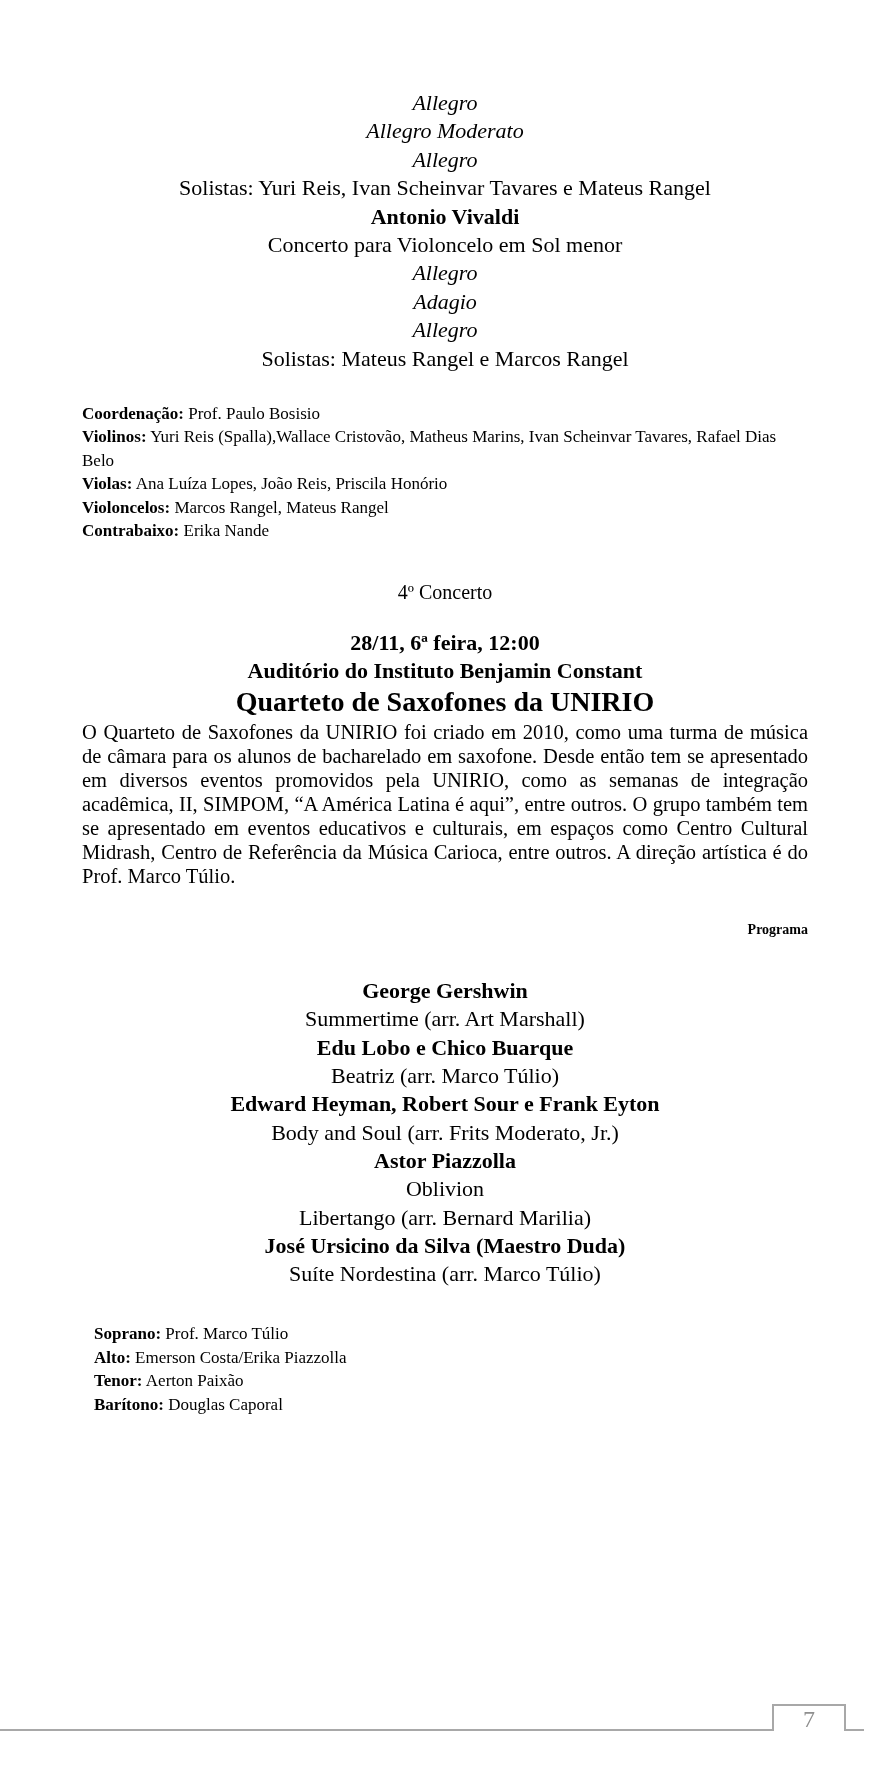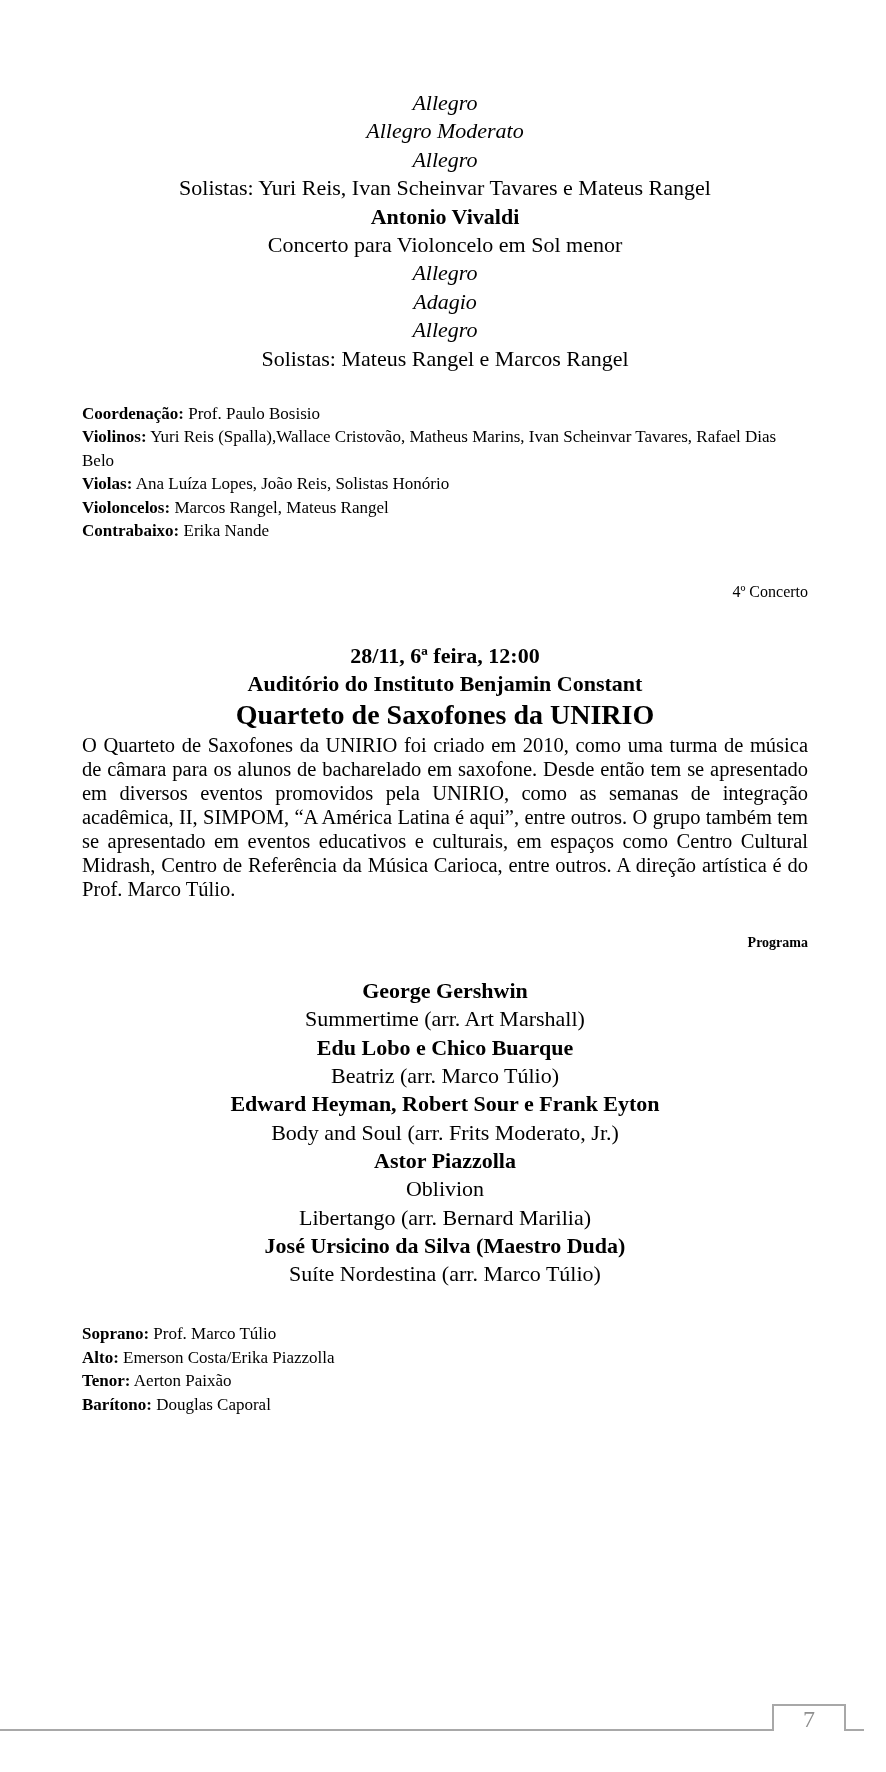--- a/index.html
+++ b/index.html
@@ -19,36 +19,36 @@
   }
   
   .top-block { text-align:center; font-size:22px; line-height:28.4px; }
   .top-block .mov { font-style:italic; }
   .top-block .bold { font-weight:bold; }
   
   .roster { font-size:17px; line-height:23.4px; text-align:left; }
   .roster .lbl { font-weight:bold; }
   .ensemble { margin-top:29px; }
   
-  .concert-number { margin-top:35px; text-align:right; font-size:16px; line-height:28.4px; }
+  .concert-number { margin-top:35px; text-align:center; font-size:20px; line-height:28.4px; }
   
-  .concert-header { margin-top:36px; text-align:center; font-weight:bold; }
+  .concert-header { margin-top:23px; text-align:center; font-weight:bold; }
   .concert-header .line { font-size:22px; line-height:28.4px; }
   .concert-header .title { font-size:28px; line-height:32px; }
   
   .description {
     margin:2px 0 0 0;
     font-size:20.5px; line-height:24px;
     text-align:justify;
   }
   
   .program-heading { margin-top:28px; text-align:right; font-weight:bold; font-size:14px; line-height:28.4px; }
-  .program-list { margin-top:20px; text-align:center; font-size:22px; line-height:28.3px; }
+  .program-list { margin-top:33px; text-align:center; font-size:22px; line-height:28.3px; }
   .program-list .bold { font-weight:bold; }
-  .performers { margin-top:34px; }
+  .performers { margin-top:34px;margin-left:12px; }
   
   .footer-rule-left  { position:absolute; left:0;   top:1729px; width:772px; height:2px; background:#a8a8a8; }
   .footer-rule-right { position:absolute; left:846px; top:1729px; width:40px; height:2px; background:#a8a8a8; }
   .footer-tab {
     position:absolute; left:772px; top:1704px;
     width:74px; height:27px;
     box-sizing:border-box;
     border:2px solid #a8a8a8; border-bottom:none;
     background:#ffffff;
     text-align:center;
@@ -81,21 +81,21 @@
           <div class="mov">Adagio</div>
           <div class="mov">Allegro</div>
         </div>
       <div>Solistas: Mateus Rangel e Marcos Rangel</div>
     </div>
 
     <div class="roster ensemble">
 
     <div class="row"><b class="lbl">Coordenação:</b> <span>Prof. Paulo Bosisio</span></div>
         <div class="row"><b class="lbl">Violinos:</b> <span>Yuri Reis (Spalla),Wallace Cristovão, Matheus Marins, Ivan Scheinvar Tavares, Rafael Dias Belo</span></div>
-        <div class="row"><b class="lbl">Violas:</b> <span>Ana Luíza Lopes, João Reis, Solistas Honório</span></div>
+        <div class="row"><b class="lbl">Violas:</b> <span>Ana Luíza Lopes, João Reis, Priscila Honório</span></div>
         <div class="row"><b class="lbl">Violoncelos:</b> <span>Marcos Rangel, Mateus Rangel</span></div>
         <div class="row"><b class="lbl">Contrabaixo:</b> <span>Erika Nande</span></div>
       </div>
 
     <div class="concert-number">4º Concerto</div>
 
     <div class="concert-header">
       <div class="line">28/11, 6ª feira, 12:00</div>
       <div class="line">Auditório do Instituto Benjamin Constant</div>
       <div class="title">Quarteto de Saxofones da UNIRIO</div>

